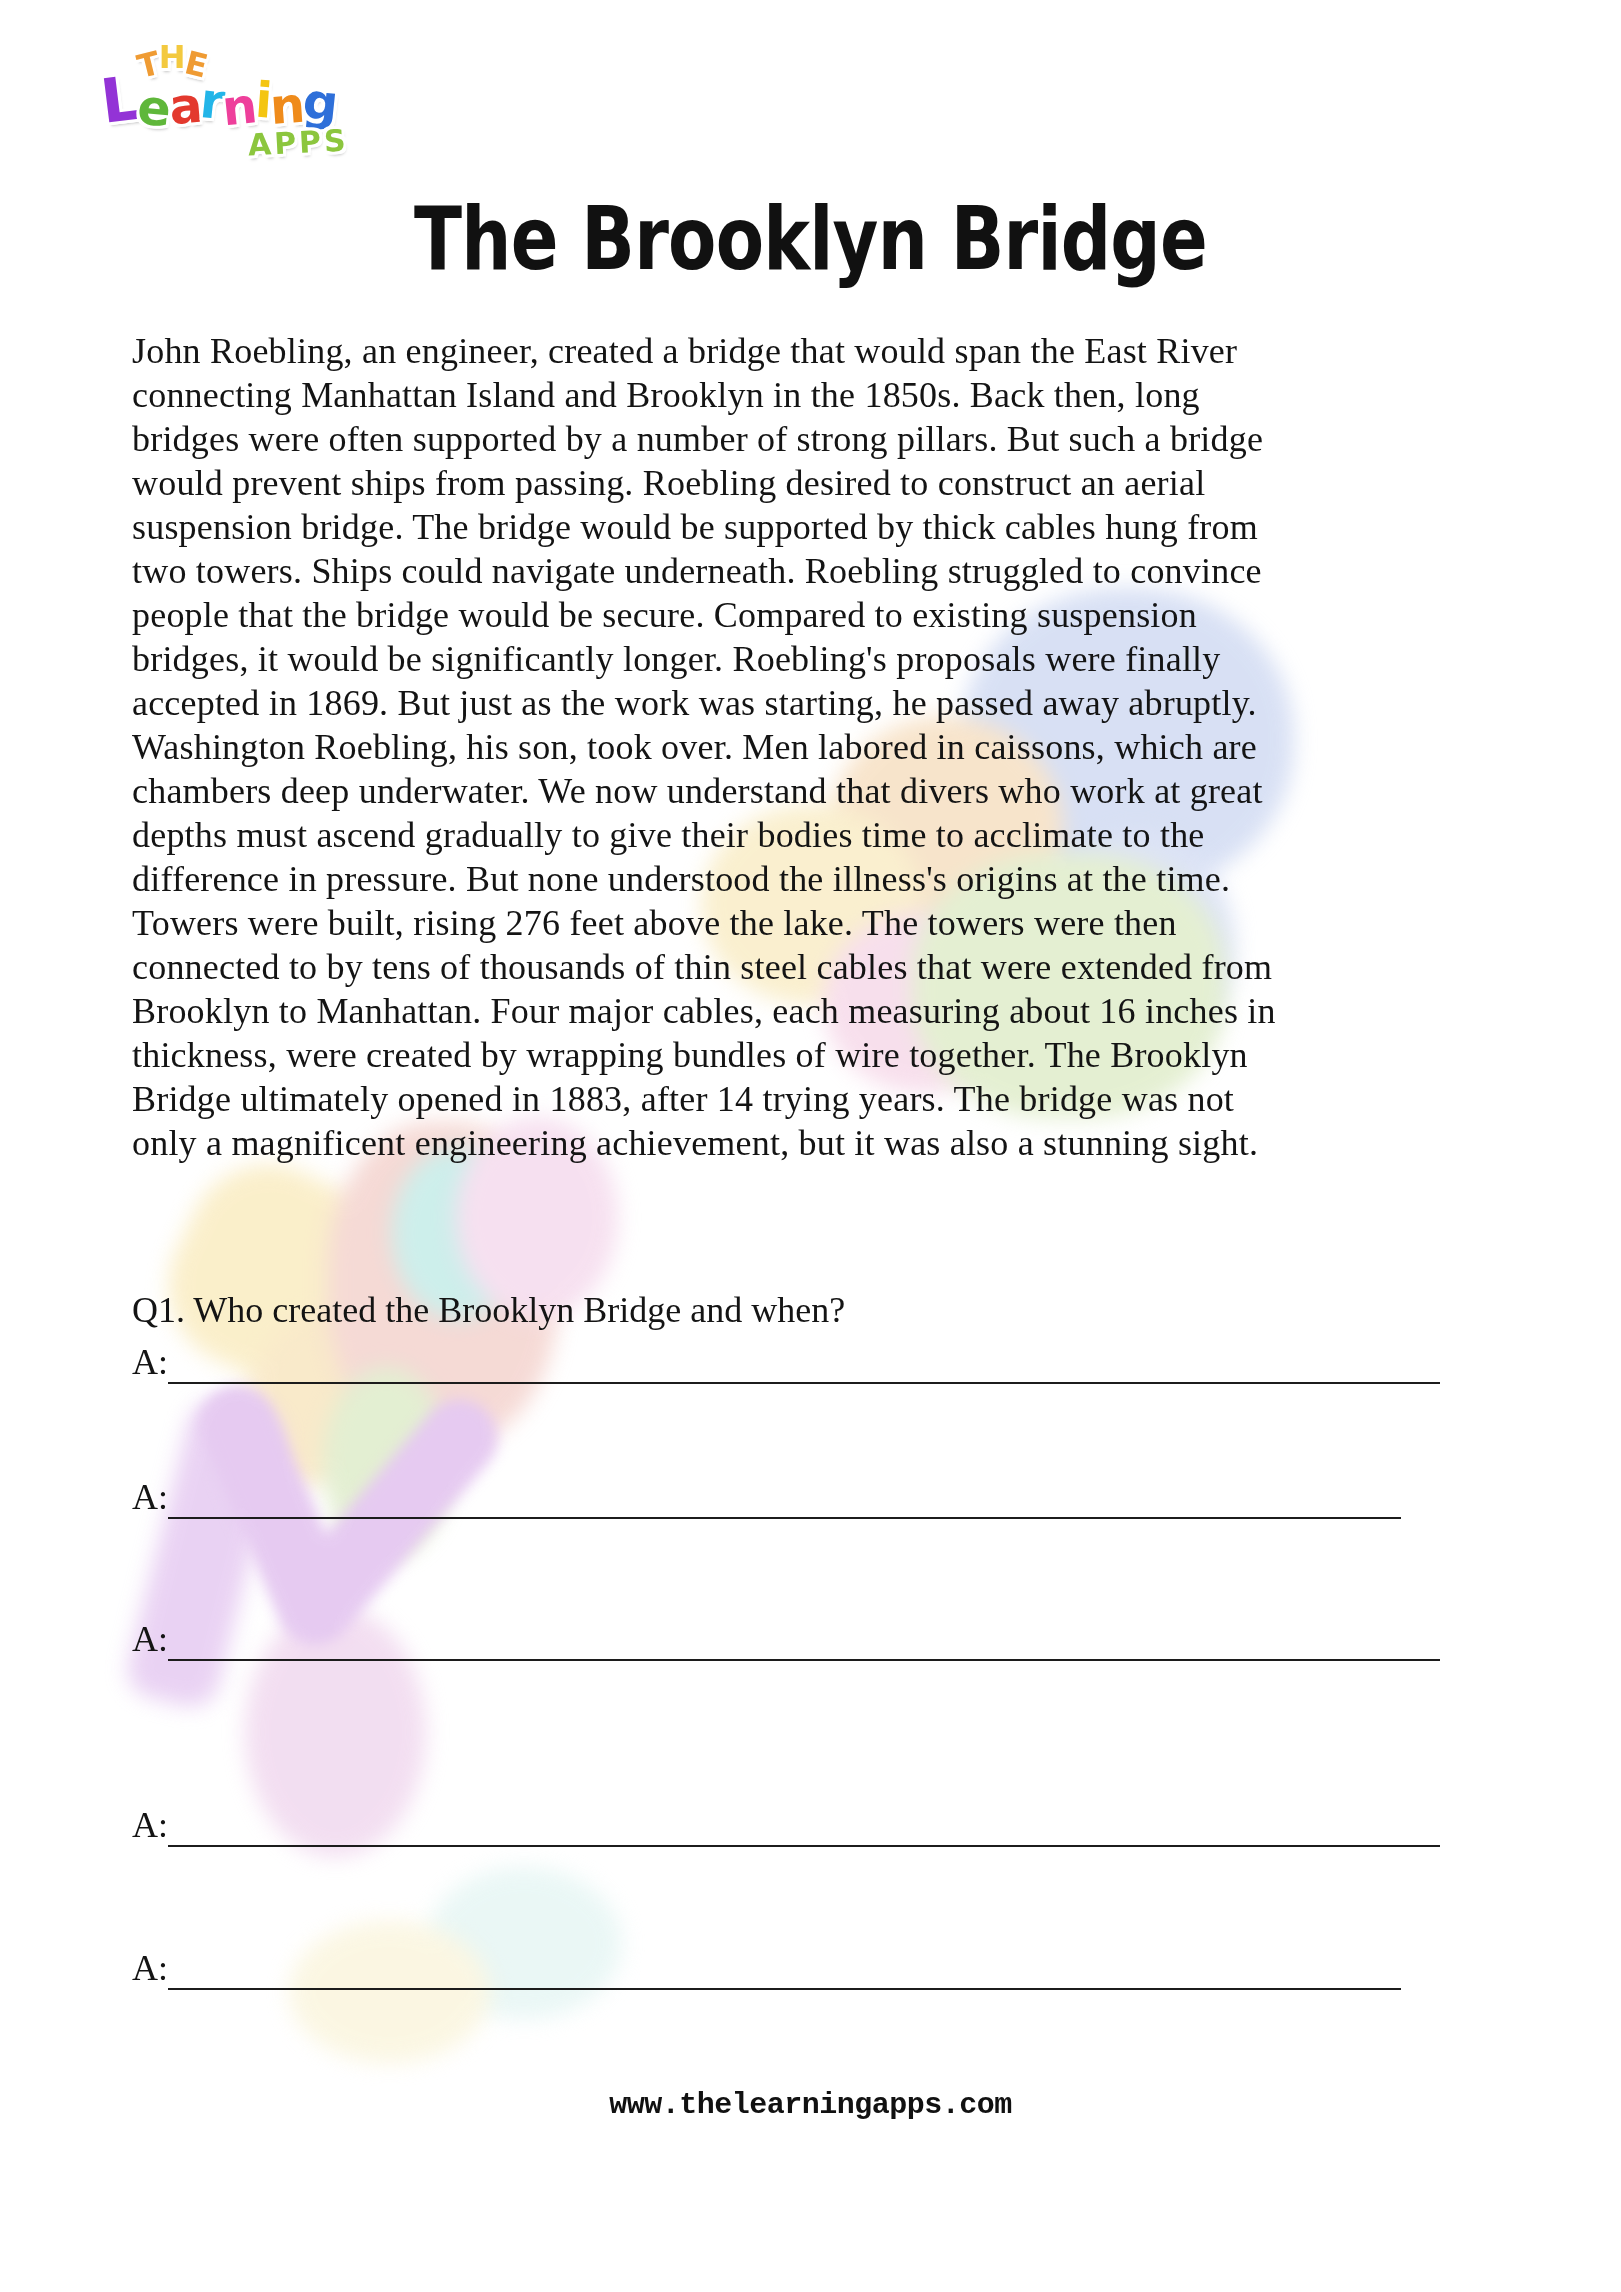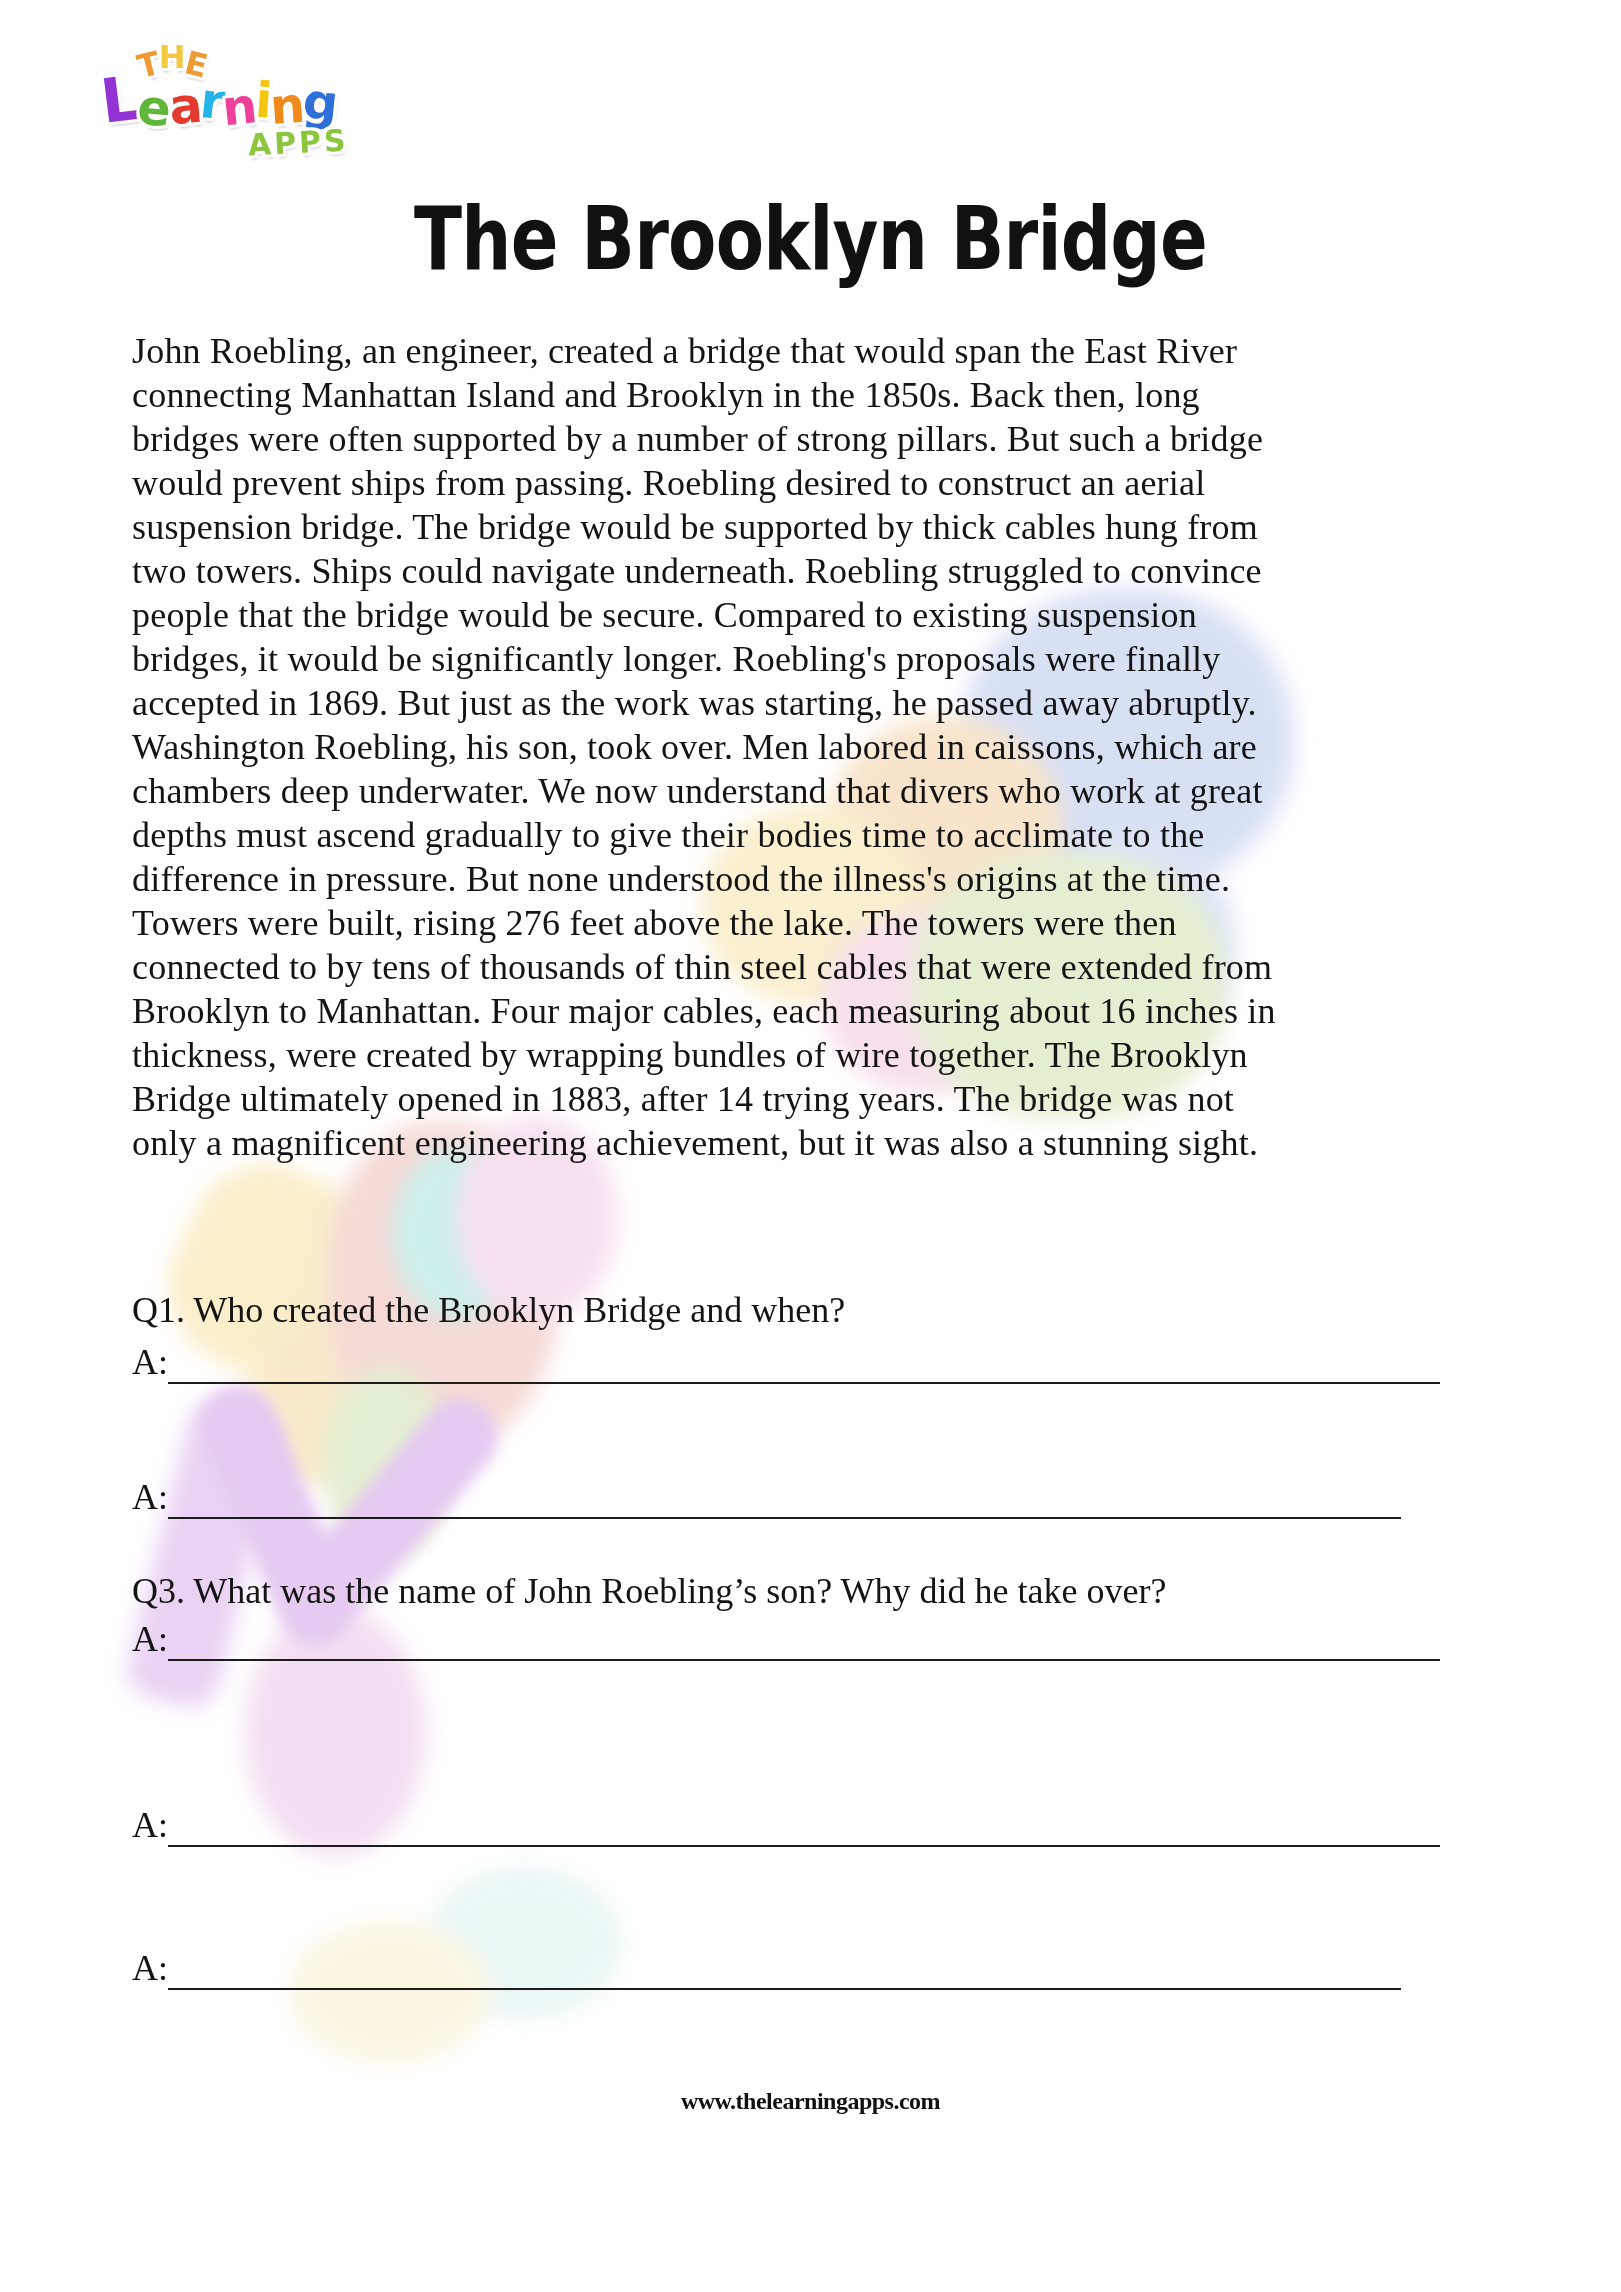--- a/index.html
+++ b/index.html
@@ -85,22 +85,22 @@
     display:flex; align-items:flex-end; font-size:36px;
   }
   .a1{top:1341px;} .a2{top:1476px; width:1269px;} .a3{top:1618px;}
   .a4{top:1804px;} .a5{top:1947px; width:1269px;}
   .a-label{line-height:43px;}
   .blank{flex:1; height:40px; border-bottom:2.9px solid #1c1c1c;}
 
   
   .footer{
     position:absolute; left:0; top:2088px; width:100%;
-    text-align:center; font-family:Liberation Serif, serif;
-    font-weight:bold; font-size:24px; letter-spacing:-0.5px; color:#111;
+    text-align:center; font-family:Liberation Mono, monospace;
+    font-weight:bold; font-size:30px; letter-spacing:-0.5px; color:#111;
   }
 </style>
 </head>
 <body>
 
 <div class="page">
 
   <div class="watermark">
     <div class="wm wm-blue-g"></div>
     <div class="wm wm-blue-g2"></div>
@@ -156,21 +156,20 @@
   <div class="a-row a1">
     <span class="a-label">A:</span>
     <div class="blank"></div>
   </div>
 
   <div class="a-row a2">
     <span class="a-label">A:</span>
     <div class="blank"></div>
   </div>
 
-  <div class="q-text q3">Q3. What was the name of John Roebling’s son? Why did he take over?</div>
   <div class="a-row a3">
     <span class="a-label">A:</span>
     <div class="blank"></div>
   </div>
 
   <div class="a-row a4">
     <span class="a-label">A:</span>
     <div class="blank"></div>
   </div>
 

